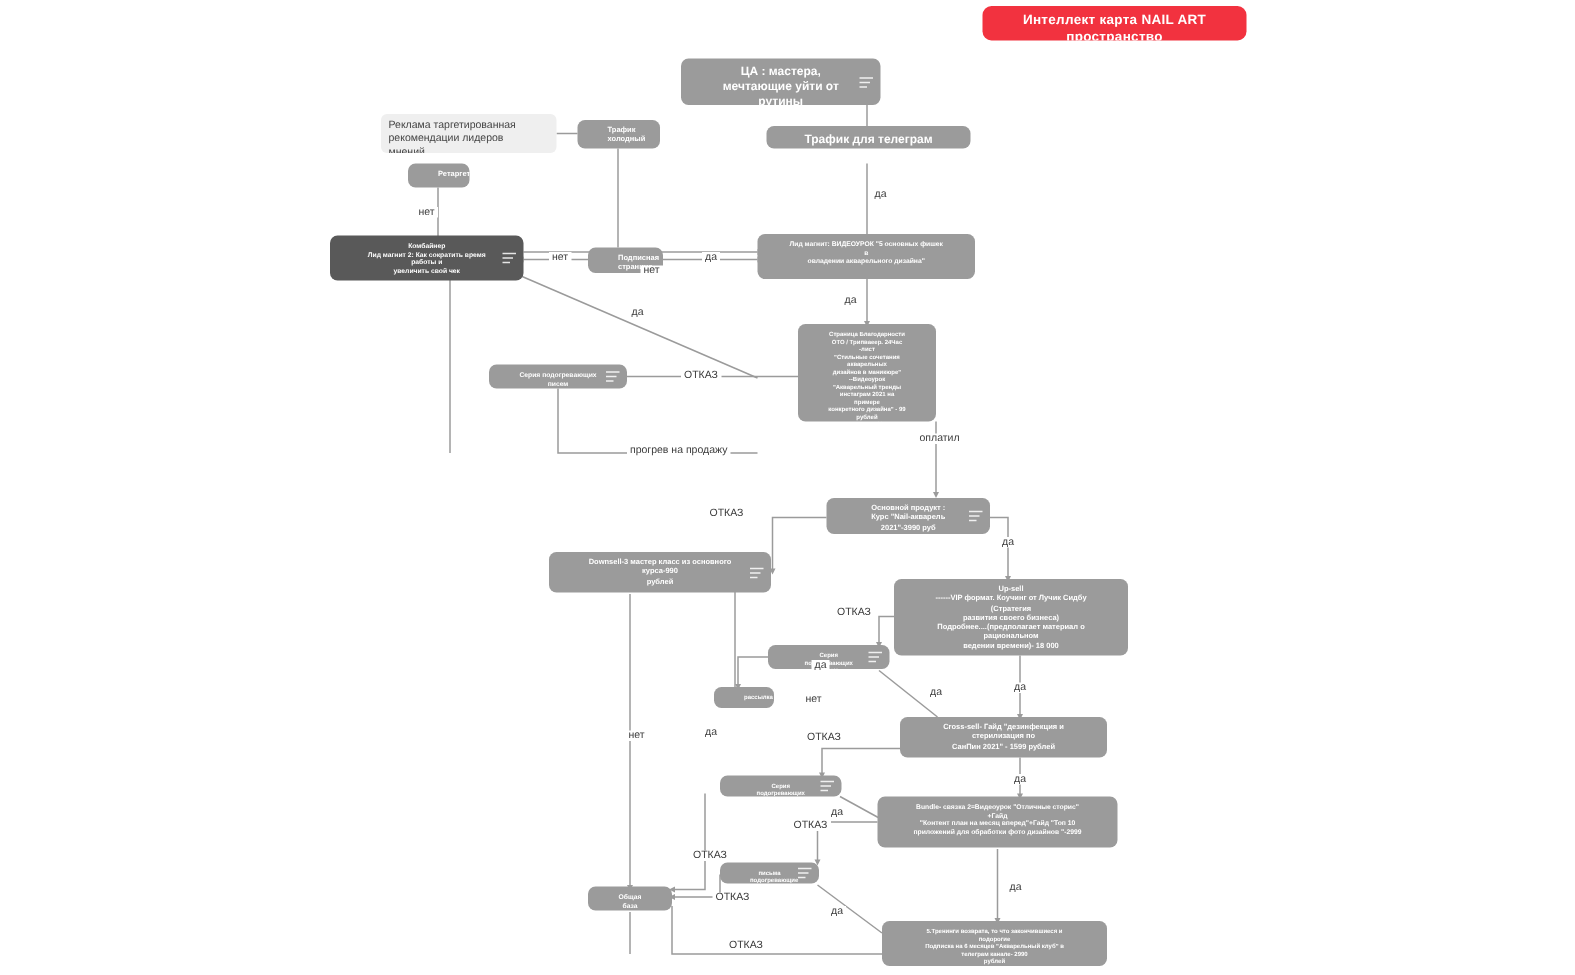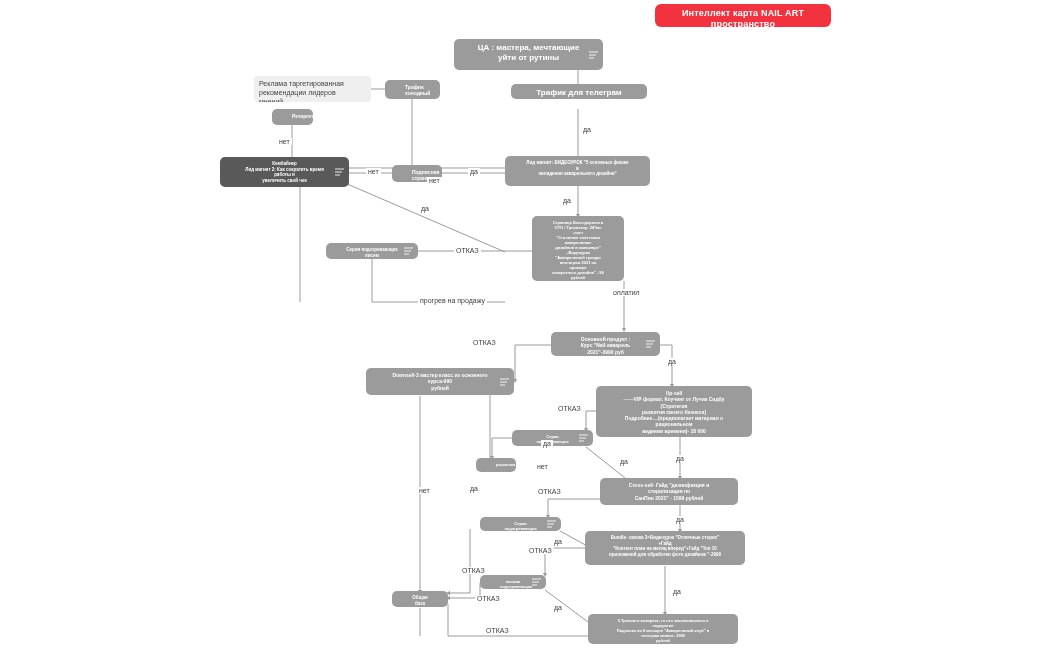--- a/index.html
+++ b/index.html
@@ -149,21 +149,21 @@
       <polygon points="418,590 420,594 422,590"></polygon>
       <polygon points="450,591 446,593 450,595"></polygon>
       <polygon points="450,596 446,598 450,600"></polygon>
     </g>
   </svg>
 
   <div class="node red title-banner" style="left:655px; top:4px; width:176px; height:23px;">
     <span class="node-label">Интеллект карта NAIL ART пространство</span>
   </div>
 
-  <div class="node gray" style="left:454px; top:39px; width:149px; height:31px; font-size:8px;">
+  <div class="node gray" style="left:454px; top:39px; width:133px; height:31px; font-size:8px;">
     <span class="node-label">ЦА : мастера, мечтающие уйти от рутины</span>
     <span class="hamburger">
         <i></i>
         <i></i>
         <i></i>
       </span>
   </div>
 
   <div class="node light" style="left:254px; top:76px; width:117px; height:26px; font-size:7px; justify-content:flex-start; text-align:left; padding-left:5px;">
     <span class="node-label">Реклама таргетированная

